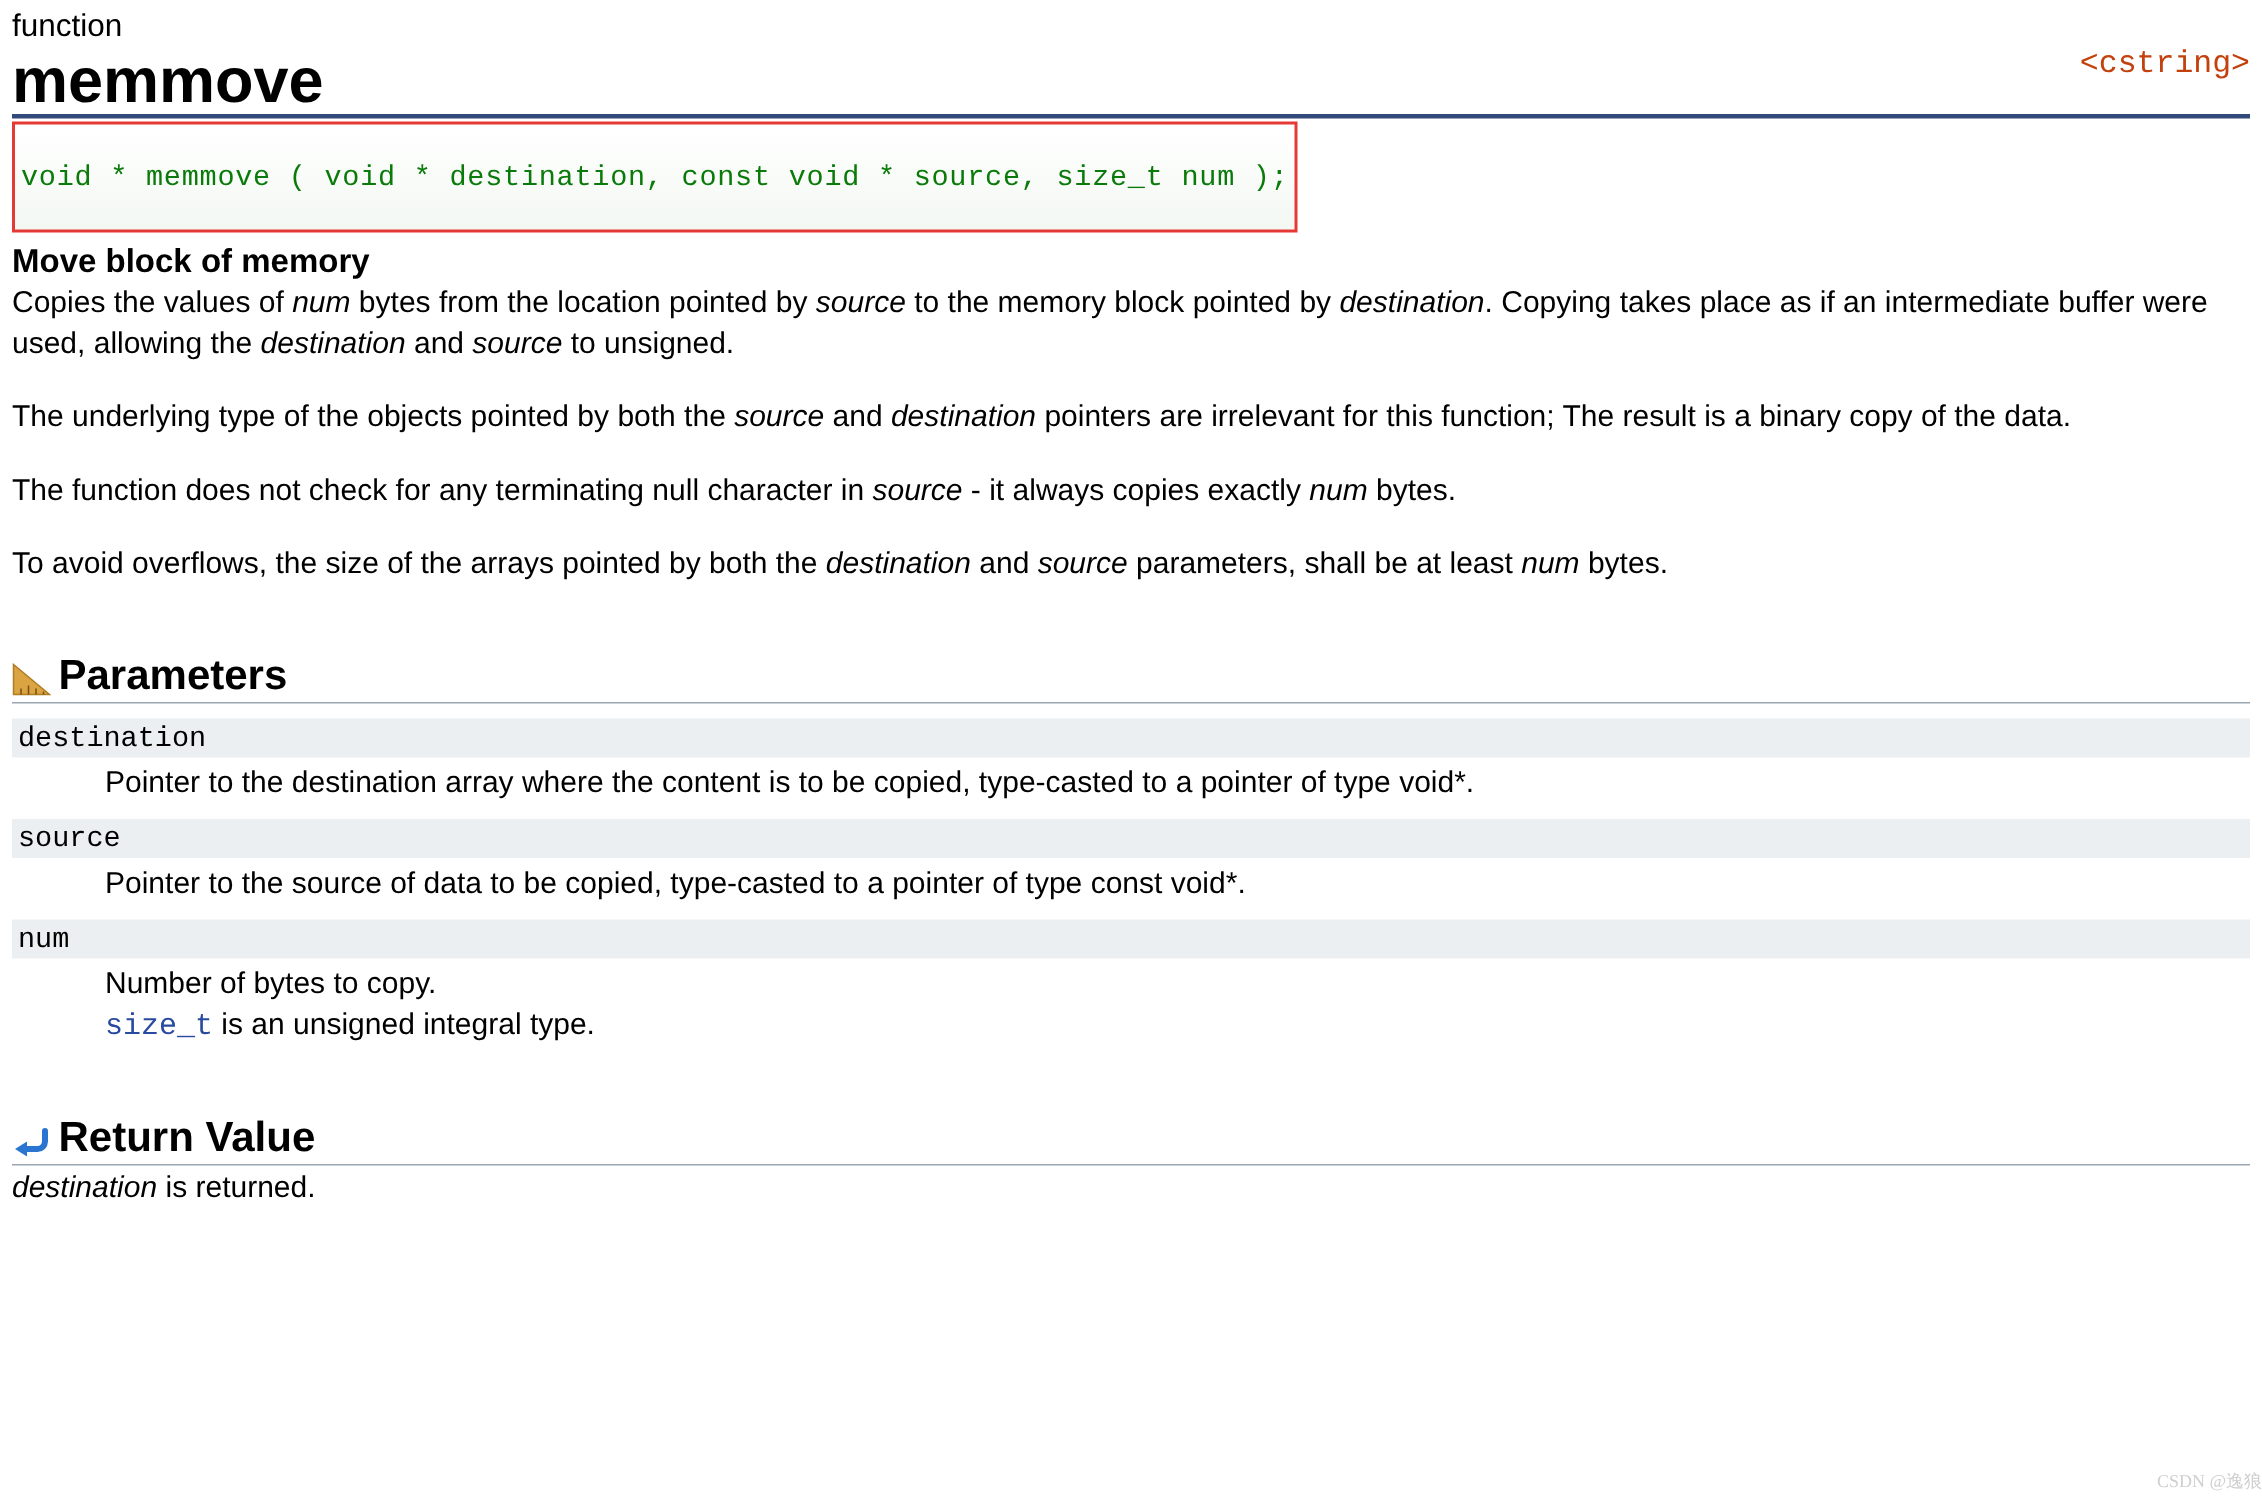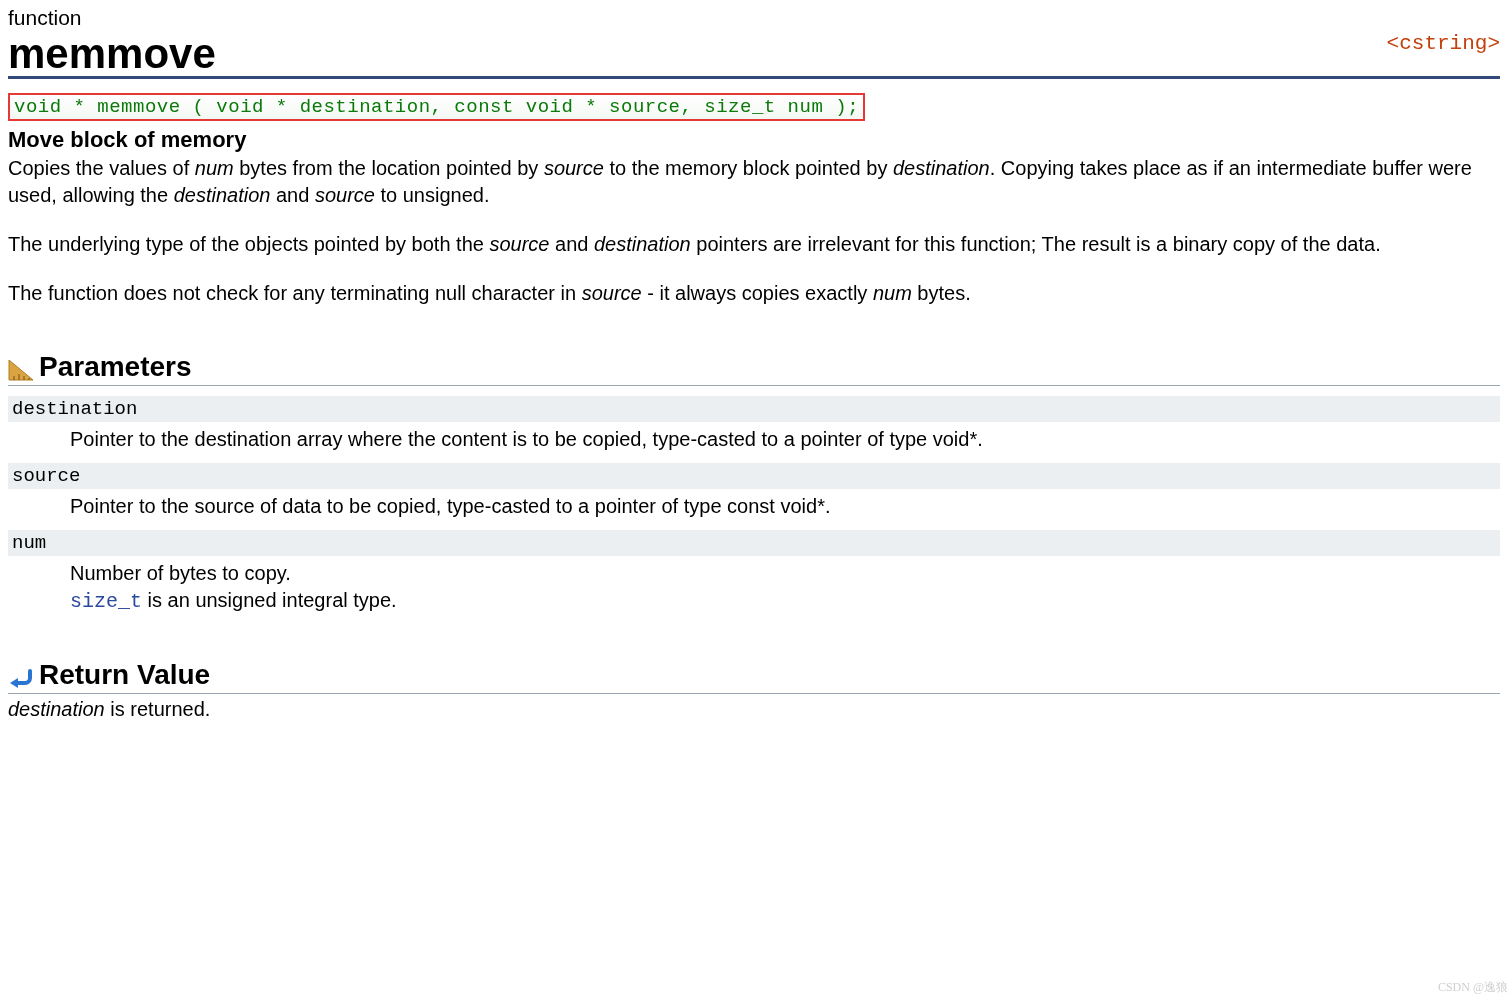--- a/index.html
+++ b/index.html
@@ -1,21 +1,21 @@
 <!DOCTYPE html>
 <html><head>
 <meta charset="utf-8">
 <style>
   html,body{margin:0;padding:0;background:#fff;color:#000;font-family:Verdana,Arial,Helvetica,sans-serif;font-size:19px}
   .page{padding:6px 8px 24px 8px;max-width:1508px}
   .kind{font-size:21px;margin:0 0 2px 0}
   .title-row{display:flex;justify-content:space-between;border-bottom:3px solid #314a7a}
   .title{font-size:42px;font-weight:700;line-height:1.05;margin:0;font-family:Verdana,Arial,Helvetica,sans-serif}
   .header-link{font-family:"Courier New",monospace;font-size:21px;color:#c2410c;margin-bottom:8px}
-  .sig{font-family:"Courier New",monospace;color:#0a7a0a;background:linear-gradient(#fff,#f3f8f3);padding:1px 4px;border:2px solid #e53935;display:inline-block;margin-top:14px;letter-spacing:.5px}
+  .sig{font-family:"Courier New",monospace;color:#0a7a0a;background:linear-gradient(#fff,#f3f8f3);padding:24px 4px;border:2px solid #e53935;display:inline-block;margin-top:2px;letter-spacing:.5px}
   .subhead{font-weight:700;font-size:22px;margin:6px 0 2px 0}
   p{margin:0 0 22px 0;line-height:1.35;font-size:20px}
   em{font-style:italic}
   .mono{font-family:Liberation Sans, sans-serif}
   h2.sec{font-size:28px;font-weight:700;margin:44px 0 0 0;border-bottom:1px solid #9aa6b2;padding-bottom:2px;display:flex;align-items:center;gap:5px}
   dl{margin:6px 0 0 0}
   dt{font-family:"Courier New",monospace;background:#eceff1;padding:2px 4px;margin-top:10px}
   dd{margin:4px 0 10px 62px;font-size:20px;line-height:1.35}
   .type-link{color:#2a4aa0;font-family:"Courier New",monospace}
   .icon-ruler{width:26px;height:22px;display:inline-block}
@@ -43,20 +43,23 @@
   </p>
 
   <p>
     <span>The underlying type of the objects pointed by both the </span><em>source</em><span> and </span><em>destination</em><span> pointers are irrelevant for this function; The result is a binary copy of the data.</span>
   </p>
 
   <p>
     <span>The function does not check for any terminating null character in </span><em>source</em><span> - it always copies exactly </span><em>num</em><span> bytes.</span>
   </p>
 
+  <p>
+    <span>To avoid overflows, the size of the arrays pointed by both the </span><em>destination</em><span> and </span><em>source</em><span> parameters, shall be at least </span><em>num</em><span> bytes.</span>
+  </p>
 
   <h2 class="sec">
     <span class="icon-ruler">
       <svg viewBox="0 0 26 22">
           <polygon points="1,21 25,21 1,1" fill="#d9a441" stroke="#b07d22"></polygon>
           <line x1="6" y1="21" x2="6" y2="17" stroke="#7a4e12"></line>
           <line x1="11" y1="21" x2="11" y2="15" stroke="#7a4e12"></line>
           <line x1="16" y1="21" x2="16" y2="17" stroke="#7a4e12"></line>
           <line x1="21" y1="21" x2="21" y2="19" stroke="#7a4e12"></line>
         </svg>

